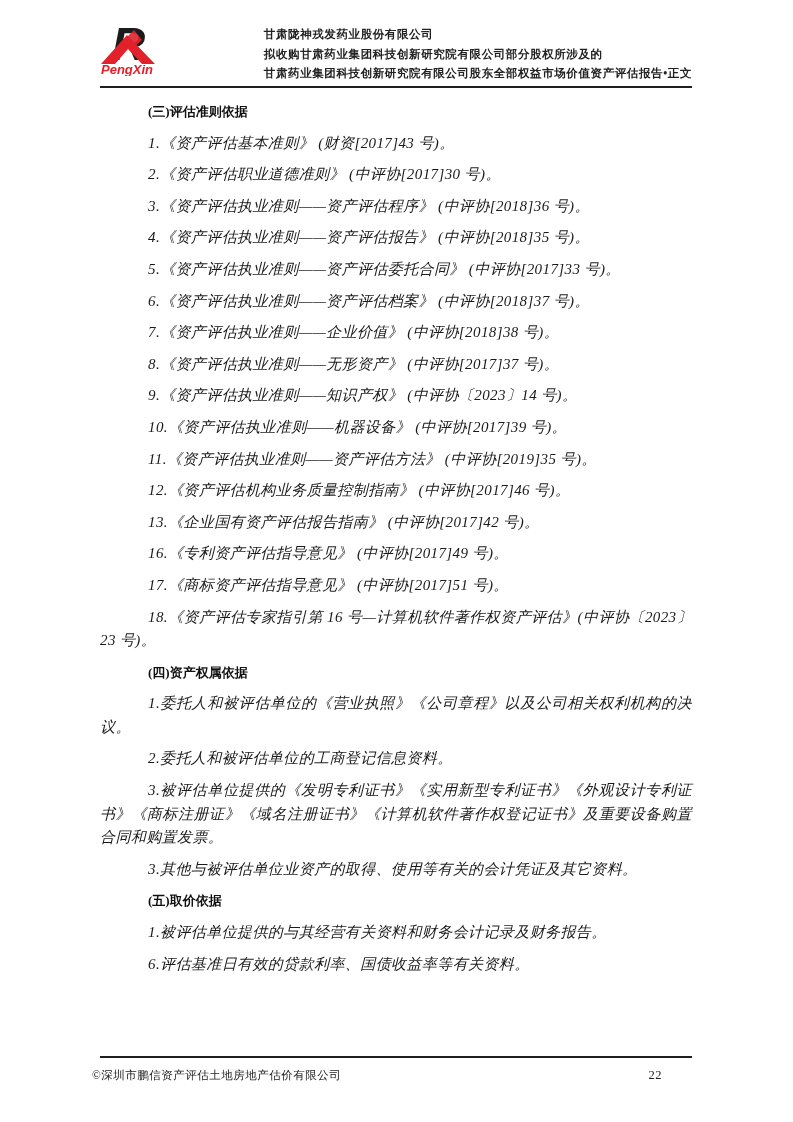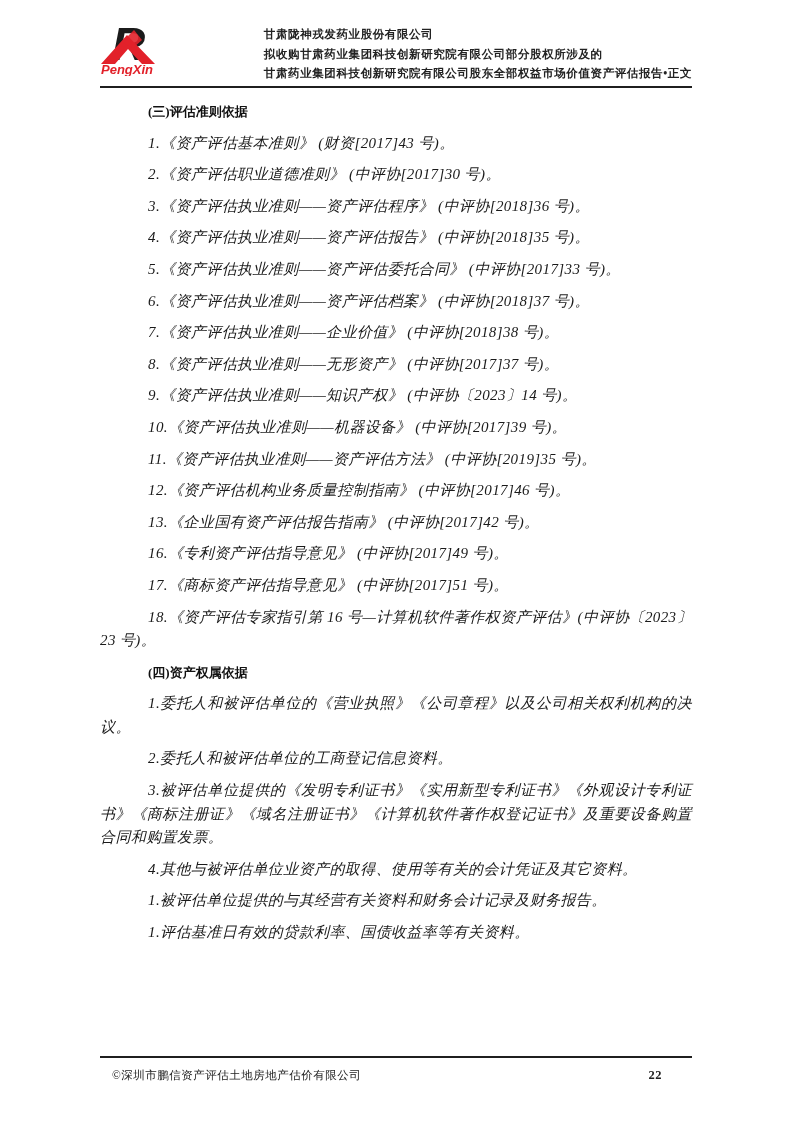--- a/index.html
+++ b/index.html
@@ -63,32 +63,32 @@
   }
 
   
   .footer-rule {
     position: absolute;
     top: 1056px; left: 100px; right: 101px;
     border-top: 2px solid #1f1f1f;
   }
   .footer {
     position: absolute;
-    top: 1068px; left: 112px; right: 101px;
+    top: 1068px; left: 92px; right: 101px;
     display: flex;
     justify-content: space-between;
     align-items: flex-end;
     font-size: 11.5px;
     letter-spacing: 0.5px;
     color: #222;
   }
   .page-number {
     font-size: 12.5px;
     margin-right: 30px;
-    font-weight: 700;
+    font-weight: 400;
   }
 </style>
 </head>
 <body>
 
 <div class="page">
 
   <div class="header">
     <div class="logo">
       <svg width="70" height="54" viewBox="0 0 70 54">
@@ -126,23 +126,24 @@
       <p>11.《资产评估执业准则——资产评估方法》 (中评协[2019]35 号)。</p>
       <p>12.《资产评估机构业务质量控制指南》 (中评协[2017]46 号)。</p>
       <p>13.《企业国有资产评估报告指南》 (中评协[2017]42 号)。</p>
       <p>16.《专利资产评估指导意见》 (中评协[2017]49 号)。</p>
       <p>17.《商标资产评估指导意见》 (中评协[2017]51 号)。</p>
       <p>18.《资产评估专家指引第 16 号—计算机软件著作权资产评估》(中评协〔2023〕23 号)。</p>
       <h2>(四)资产权属依据</h2>
       <p>1.委托人和被评估单位的《营业执照》《公司章程》以及公司相关权利机构的决议。</p>
       <p>2.委托人和被评估单位的工商登记信息资料。</p>
       <p>3.被评估单位提供的《发明专利证书》《实用新型专利证书》《外观设计专利证书》《商标注册证》《域名注册证书》《计算机软件著作权登记证书》及重要设备购置合同和购置发票。</p>
-      <p>4.其他与被评估单位业资产的取得、使用等有关的会计凭证及其它资料。</p>
+      <p>3.其他与被评估单位业资产的取得、使用等有关的会计凭证及其它资料。</p>
+      <h2>(五)取价依据</h2>
       <p>1.被评估单位提供的与其经营有关资料和财务会计记录及财务报告。</p>
-      <p>1.评估基准日有效的贷款利率、国债收益率等有关资料。</p>
+      <p>6.评估基准日有效的贷款利率、国债收益率等有关资料。</p>
     </main>
 
   <div class="footer-rule"></div>
 
   <div class="footer">
     <span>©深圳市鹏信资产评估土地房地产估价有限公司</span>
     <span class="page-number">22</span>
   </div>
 
 </div>

